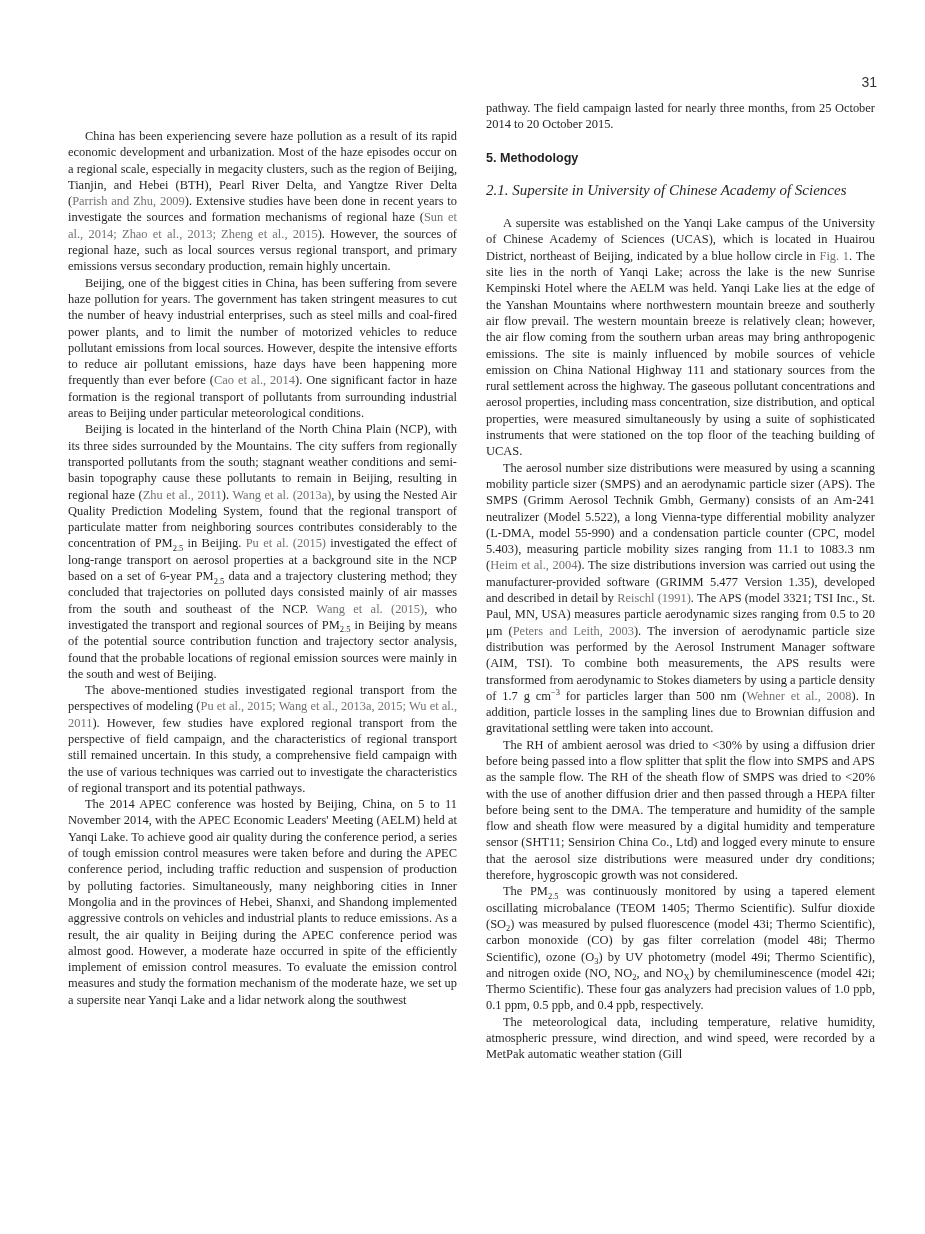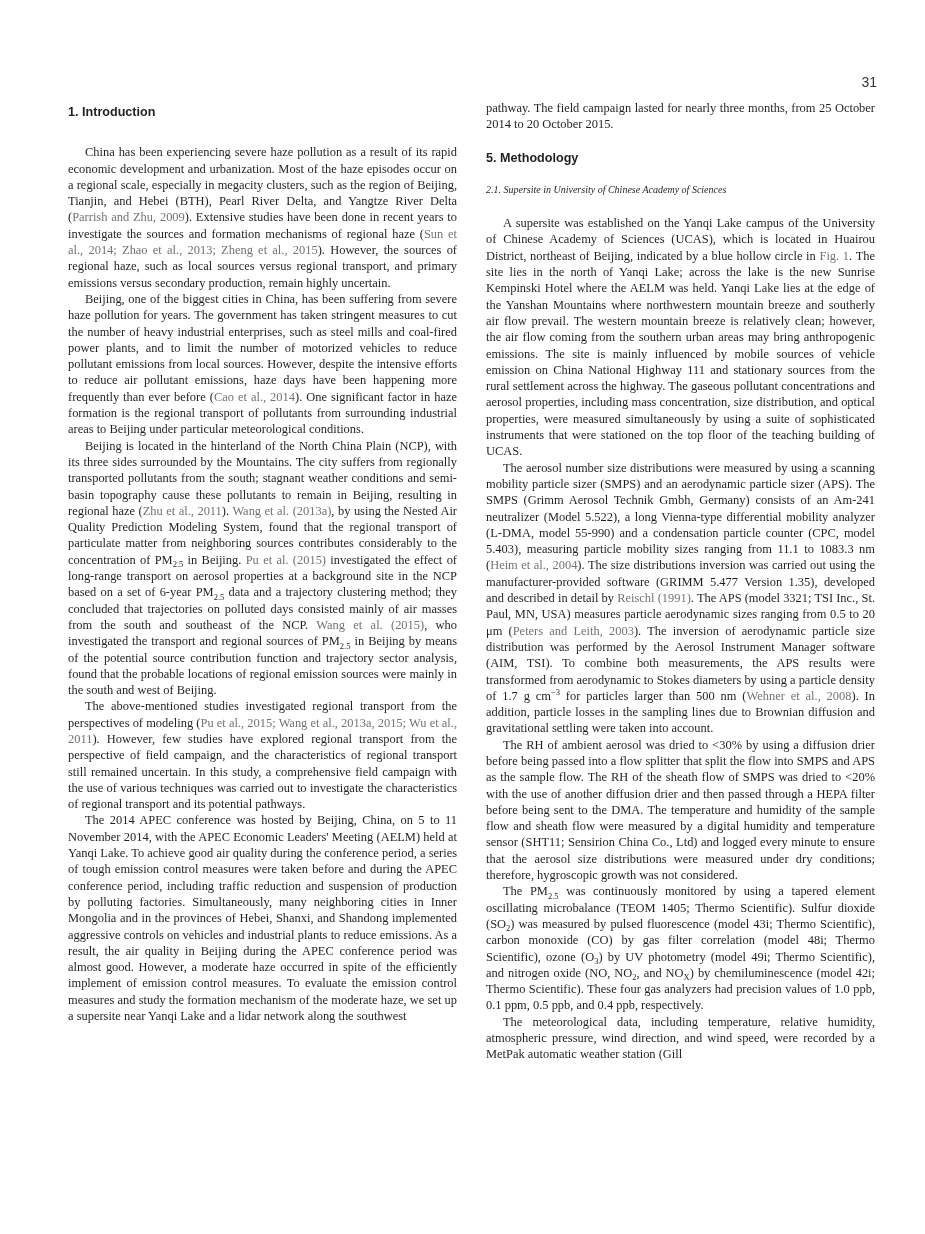--- a/index.html
+++ b/index.html
@@ -11,34 +11,33 @@
   .running-head .rh-page { position: absolute; right: 0; top: 0; font-style: normal; font-family: "Liberation Sans", sans-serif; font-size: 14px; }
   .col { position: absolute; top: 100px; width: 389px;
          font-family: "Liberation Serif", serif; font-size: 12.45px; line-height: 16.3px; }
   .col-left { left: 68px; }
   .col-right { left: 486px; }
   .col p { margin: 0; text-align: justify; text-indent: 17px; hyphens: none; }
   .col p.noindent { text-indent: 0; }
   h2.section { font-family: "Liberation Sans", sans-serif; font-weight: bold; font-size: 12.6px;
                margin: 0; line-height: 16.3px; }
   h3.subsection { font-family: "Liberation Serif", serif; font-style: italic; font-weight: normal;
-                  font-size: 10px; margin: 0; line-height: 16.3px; }
+                  font-size: 15px; margin: 0; line-height: 16.3px; }
   .cite { color: #737373; cursor: pointer; }
   sub, sup { font-size: 8.5px; line-height: 0; margin-top: 12px; }
 </style>
 </head>
 <body>
 
 <div class="running-head">
   <span class="rh-page">31</span>
 </div>
 
 <div class="col col-left">
   <div style="height:4px"></div>
-  <h2 class="section">1.  Introduction</h2>
   <div style="height:24px"></div>
 
   <p><span>China has been experiencing severe haze pollution as a result of its rapid economic development and urbanization. Most of the haze episodes occur on a regional scale, especially in megacity clusters, such as the region of Beijing, Tianjin, and Hebei (BTH), Pearl River Delta, and Yangtze River Delta (</span><span class="cite">Parrish and Zhu, 2009</span><span>). Extensive studies have been done in recent years to investigate the sources and formation mechanisms of regional haze (</span><span class="cite">Sun et al., 2014; Zhao et al., 2013; Zheng et al., 2015</span><span>). However, the sources of regional haze, such as local sources versus regional transport, and primary emissions versus secondary production, remain highly uncertain.</span></p>
 
   <p><span>Beijing, one of the biggest cities in China, has been suffering from severe haze pollution for years. The government has taken stringent measures to cut the number of heavy industrial enterprises, such as steel mills and coal-fired power plants, and to limit the number of motorized vehicles to reduce pollutant emissions from local sources. However, despite the intensive efforts to reduce air pollutant emissions, haze days have been happening more frequently than ever before (</span><span class="cite">Cao et al., 2014</span><span>). One significant factor in haze formation is the regional transport of pollutants from surrounding industrial areas to Beijing under particular meteorological conditions.</span></p>
 
   <p><span>Beijing is located in the hinterland of the North China Plain (NCP), with its three sides surrounded by the Mountains. The city suffers from regionally transported pollutants from the south; stagnant weather conditions and semi-basin topography cause these pollutants to remain in Beijing, resulting in regional haze (</span><span class="cite">Zhu et al., 2011</span><span>). </span><span class="cite">Wang et al. (2013a)</span><span>, by using the Nested Air Quality Prediction Modeling System, found that the regional transport of particulate matter from neighboring sources contributes considerably to the concentration of PM</span><sub>2.5</sub><span> in Beijing. </span><span class="cite">Pu et al. (2015)</span><span> investigated the effect of long-range transport on aerosol properties at a background site in the NCP based on a set of 6-year PM</span><sub>2.5</sub><span> data and a trajectory clustering method; they concluded that trajectories on polluted days consisted mainly of air masses from the south and southeast of the NCP. </span><span class="cite">Wang et al. (2015)</span><span>, who investigated the transport and regional sources of PM</span><sub>2.5</sub><span> in Beijing by means of the potential source contribution function and trajectory sector analysis, found that the probable locations of regional emission sources were mainly in the south and west of Beijing.</span></p>
 
   <p><span>The above-mentioned studies investigated regional transport from the perspectives of modeling (</span><span class="cite">Pu et al., 2015; Wang et al., 2013a, 2015; Wu et al., 2011</span><span>). However, few studies have explored regional transport from the perspective of field campaign, and the characteristics of regional transport still remained uncertain. In this study, a comprehensive field campaign with the use of various techniques was carried out to investigate the characteristics of regional transport and its potential pathways.</span></p>
 

